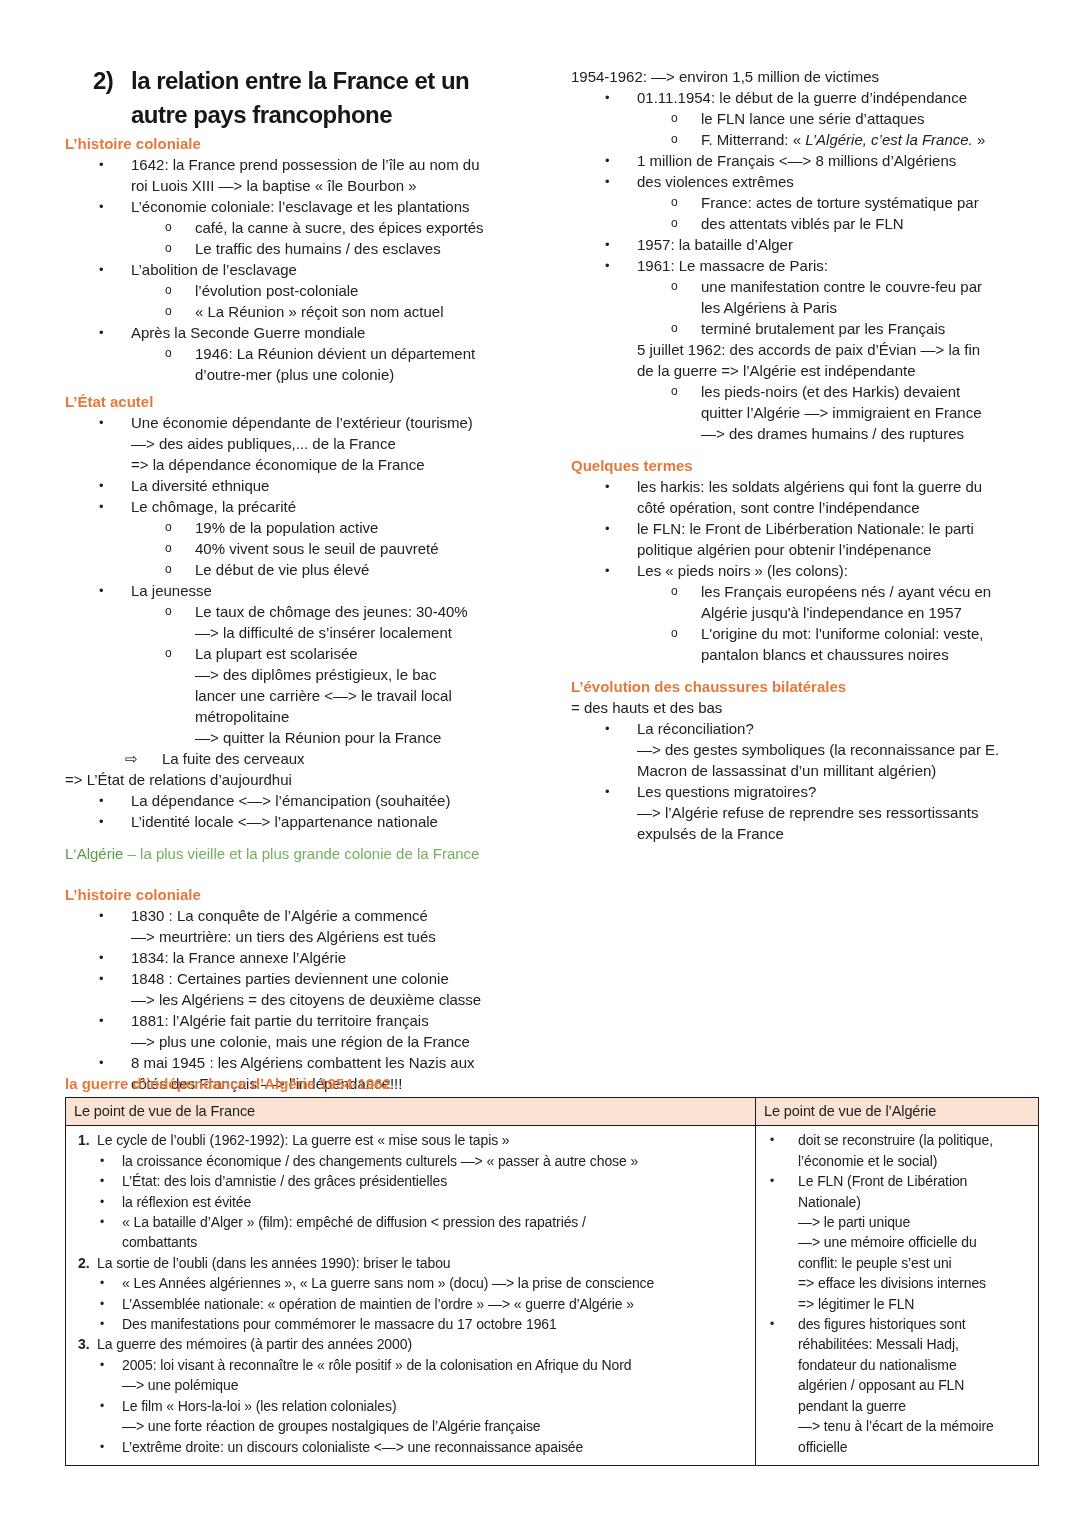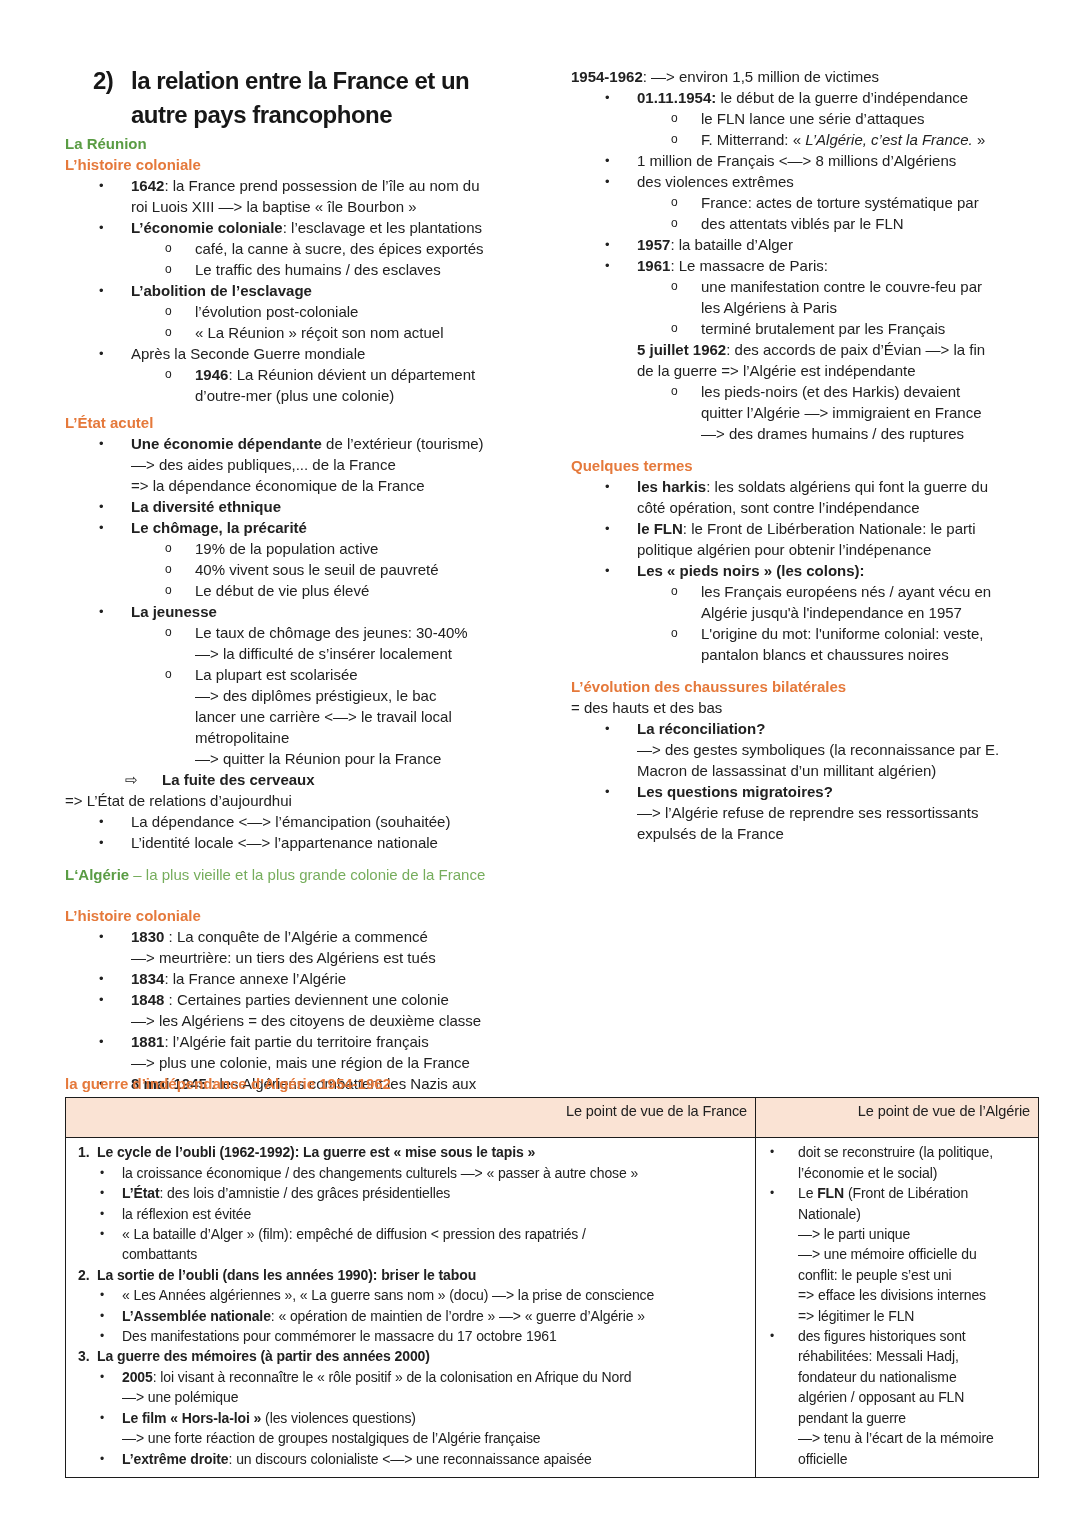--- a/index.html
+++ b/index.html
@@ -35,31 +35,31 @@
   .col .cont1{padding-left:66px;}
   .col .cont2{padding-left:130px;}
   .col .arrow{padding-left:97px;}
   .col .arrow .marker{left:60px;font-size:15px;}
   .col .plain{padding-left:0;}
 
   .gap-s{margin-top:6px;}
   .gap-m{margin-top:11px;}
   .gap-l{margin-top:20px;}
 
-  .bold{font-weight:700;margin-top:23px;}
+  .bold{font-weight:400;margin-top:23px;}
   .italic{font-style:italic;}
   .c-green{color:var(--green);}
   .c-greenlight{color:var(--greenlight);}
 
   .table-wrap{position:absolute;left:65px;top:1073px;width:973px;}
   .tcaption{font-size:15px;line-height:21px;font-weight:700;color:var(--orange);margin-bottom:3px;}
   table{width:100%;border-collapse:collapse;table-layout:fixed;
         font-size:14px;line-height:20.4px;letter-spacing:-0.1px;}
   th,td{border:1.5px solid #1c1c1c;vertical-align:top;}
-  th{background:var(--peach);font-weight:400;text-align:right;padding:3px 8px 16px 8px;font-size:14.5px;}
+  th{background:var(--peach);font-weight:400;text-align:left;padding:3px 8px 4px 8px;font-size:14.5px;}
   td{padding:4px 6px 8px 0;}
   .cell-fr .num{padding-left:31px;}
   .cell-fr .num .marker{left:12px;font-weight:700;}
   .cell-fr .li1{padding-left:56px;}
   .cell-fr .li1 .marker{left:34px;font-size:12px;}
   .cell-fr .cont1{padding-left:56px;}
   .cell-al .li1{padding-left:42px;}
   .cell-al .li1 .marker{left:14px;font-size:12px;}
   .cell-al .cont1{padding-left:42px;}
 </style>
@@ -68,21 +68,20 @@
 
 <div class="page">
 
   <div class="col col-left">
     <div class="title">
       <span class="tnum">2)</span>
       <div class="tline">la relation entre la France et un</div>
       <div class="tline">autre pays francophone</div>
     </div>
     <div>
-        <div class="line hgreen"><span class="run">La Réunion</span></div>
         <div class="line horange"><span class="run">L’histoire coloniale</span></div>
         <div class="line li1"><span class="marker">•</span><span class="run bold">1642</span><span class="run">: la France prend possession de l’île au nom du</span></div>
         <div class="line cont1"><span class="run">roi Luois XIII —&gt; la baptise « île Bourbon »</span></div>
         <div class="line li1"><span class="marker">•</span><span class="run bold">L’économie coloniale</span><span class="run">: l’esclavage et les plantations</span></div>
         <div class="line li2"><span class="marker">o</span><span class="run">café, la canne à sucre, des épices exportés</span></div>
         <div class="line li2"><span class="marker">o</span><span class="run">Le traffic des humains / des esclaves</span></div>
         <div class="line li1"><span class="marker">•</span><span class="run bold">L’abolition de l’esclavage</span></div>
         <div class="line li2"><span class="marker">o</span><span class="run">l’évolution post-coloniale</span></div>
         <div class="line li2"><span class="marker">o</span><span class="run">« La Réunion » réçoit son nom actuel</span></div>
         <div class="line li1"><span class="marker">•</span><span class="run">Après la Seconde Guerre mondiale</span></div>
@@ -186,21 +185,21 @@
               <div class="line li1"><span class="marker">•</span><span class="run">la réflexion est évitée</span></div>
               <div class="line li1"><span class="marker">•</span><span class="run">« La bataille d’Alger » (film): empêché de diffusion &lt; pression des rapatriés /</span></div>
               <div class="line cont1"><span class="run">combattants</span></div>
               <div class="line num"><span class="marker">2.</span><span class="run bold">La sortie de l’oubli (dans les années 1990): briser le tabou</span></div>
               <div class="line li1"><span class="marker">•</span><span class="run">« Les Années algériennes », « La guerre sans nom » (docu) —&gt; la prise de conscience</span></div>
               <div class="line li1"><span class="marker">•</span><span class="run bold">L’Assemblée nationale</span><span class="run">: « opération de maintien de l’ordre » —&gt; « guerre d’Algérie »</span></div>
               <div class="line li1"><span class="marker">•</span><span class="run">Des manifestations pour commémorer le massacre du 17 octobre 1961</span></div>
               <div class="line num"><span class="marker">3.</span><span class="run bold">La guerre des mémoires (à partir des années 2000)</span></div>
               <div class="line li1"><span class="marker">•</span><span class="run bold">2005</span><span class="run">: loi visant à reconnaître le « rôle positif » de la colonisation en Afrique du Nord</span></div>
               <div class="line cont1"><span class="run">—&gt; une polémique</span></div>
-              <div class="line li1"><span class="marker">•</span><span class="run bold">Le film « Hors-la-loi »</span><span class="run"> (les violences questions)</span></div>
+              <div class="line li1"><span class="marker">•</span><span class="run bold">Le film « Hors-la-loi »</span><span class="run"> (les relation coloniales)</span></div>
               <div class="line cont1"><span class="run">—&gt; une forte réaction de groupes nostalgiques de l’Algérie française</span></div>
               <div class="line li1"><span class="marker">•</span><span class="run bold">L’extrême droite</span><span class="run">: un discours colonialiste &lt;—&gt; une reconnaissance apaisée</span></div>
             </td>
           <td class="cell-al">
               <div class="line li1"><span class="marker">•</span><span class="run">doit se reconstruire (la politique,</span></div>
               <div class="line cont1"><span class="run">l’économie et le social)</span></div>
               <div class="line li1"><span class="marker">•</span><span class="run">Le </span><span class="run bold">FLN</span><span class="run"> (Front de Libération</span></div>
               <div class="line cont1"><span class="run">Nationale)</span></div>
               <div class="line cont1"><span class="run">—&gt; le parti unique</span></div>
               <div class="line cont1"><span class="run">—&gt; une mémoire officielle du</span></div>

